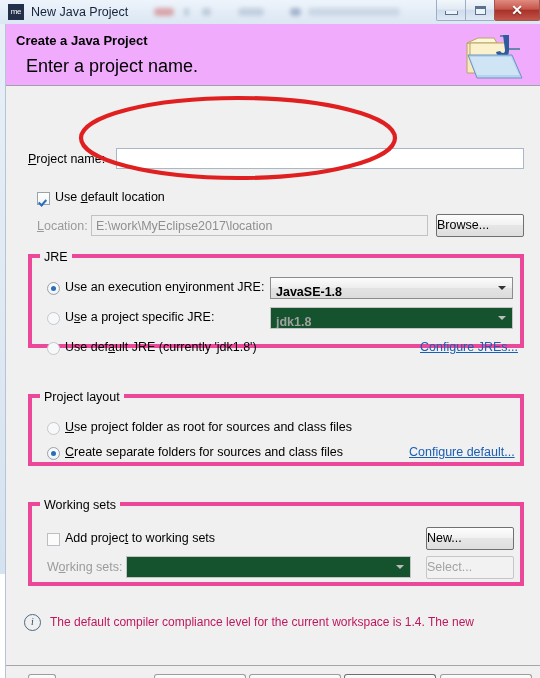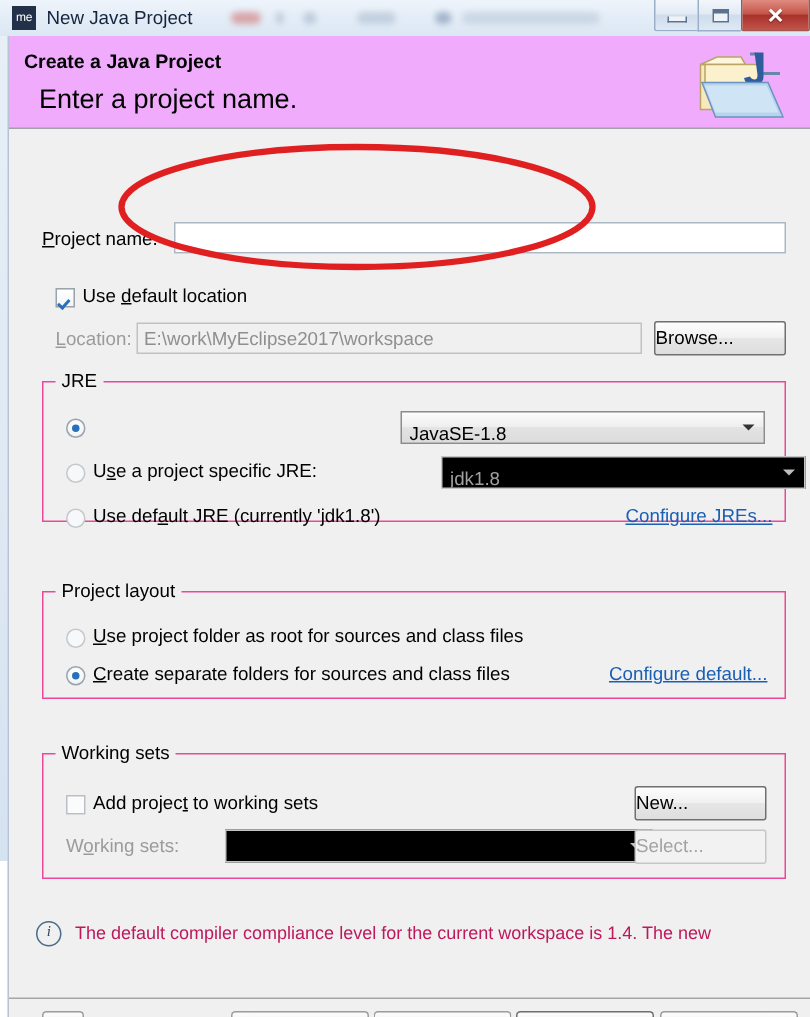--- a/index.html
+++ b/index.html
@@ -177,26 +177,26 @@
     border: 1px solid #8c8c8c;
     background: linear-gradient(180deg,#fcfcfc 0%, #eeeeee 48%, #e3e3e3 50%, #dcdcdc 100%);
     height: 22px;
     font-size: 12.5px;
     color: #000000;
     padding: 4px 18px 0 5px;
     line-height: 20px;
     position: relative;
     white-space: nowrap;
     overflow: hidden;
+    font-weight: bold;
   }
   .combo.disabled {
     border-color: #c4c4c4;
-    background: #000000;
+    background: #14532d;
     color: #a0a0a0;
-    margin-left: 27px;
   }
   .combo .arrow {
     position: absolute; right: 6px; top: 50%;
     margin-top: -2px;
     width: 0; height: 0;
     border-left: 4px solid transparent;
     border-right: 4px solid transparent;
     border-top: 4px solid #333333;
   }
   .combo.disabled .arrow { border-top-color: #bdbdbd; }
@@ -213,21 +213,21 @@
   }
   .btn.disabled {
     border-color: #c6c6c6;
     background: #f2f2f2;
     color: #a3a3a3;
   }
 
   
   .group {
     position: absolute;
-    border: 1px solid #ec4899;
+    border: 4px solid #ec4899;
     background: transparent;
     box-sizing: border-box;
   }
   .group > .gtitle {
     position: absolute;
     top: -8px; left: 8px;
     background: #f0f0f0;
     padding: 0 4px;
     font-size: 12.5px;
     color: #000000;
@@ -389,27 +389,28 @@
 
     <div id="content">
 
       <div class="lbl" style="position:absolute;left:22px;top:66px;"><span class="u">P</span>roject name:</div>
       <div class="textfield" style="position:absolute;left:110px;top:62px;width:408px;" title=""></div>
 
       <div class="checkbox on" style="left:31px;top:106px;"></div>
       <div class="lbl" style="position:absolute;left:49px;top:104px;">Use <span class="u">d</span>efault location</div>
 
       <div class="lbl dim" style="position:absolute;left:31px;top:133px;"><span class="u">L</span>ocation:</div>
-      <div class="textfield disabled" style="position:absolute;left:85px;top:129px;width:337px;">E:\work\MyEclipse2017\workspace</div>
+      <div class="textfield disabled" style="position:absolute;left:85px;top:129px;width:337px;">E:\work\MyEclipse2017\location</div>
       <div class="btn" style="position:absolute;left:430px;top:128px;width:88px;">Browse...</div>
 
       <div class="group" style="left:22px;top:168px;width:496px;height:94px;">
         <div class="gtitle">JRE</div>
 
         <div class="radio on" style="left:15px;top:24px;"></div>
+        <div class="lbl" style="position:absolute;left:33px;top:22px;">Use an execution en<span class="u">v</span>ironment JRE:</div>
         <div class="combo" style="position:absolute;left:238px;top:19px;width:243px;">
           <span>JavaSE-1.8</span>
           <span class="arrow"></span>
         </div>
 
         <div class="radio off disabledlook" style="left:15px;top:54px;"></div>
         <div class="lbl" style="position:absolute;left:33px;top:52px;">U<span class="u">s</span>e a project specific JRE:</div>
         <div class="combo disabled" style="position:absolute;left:238px;top:49px;width:243px;">
           <span>jdk1.8</span>
           <span class="arrow"></span>

